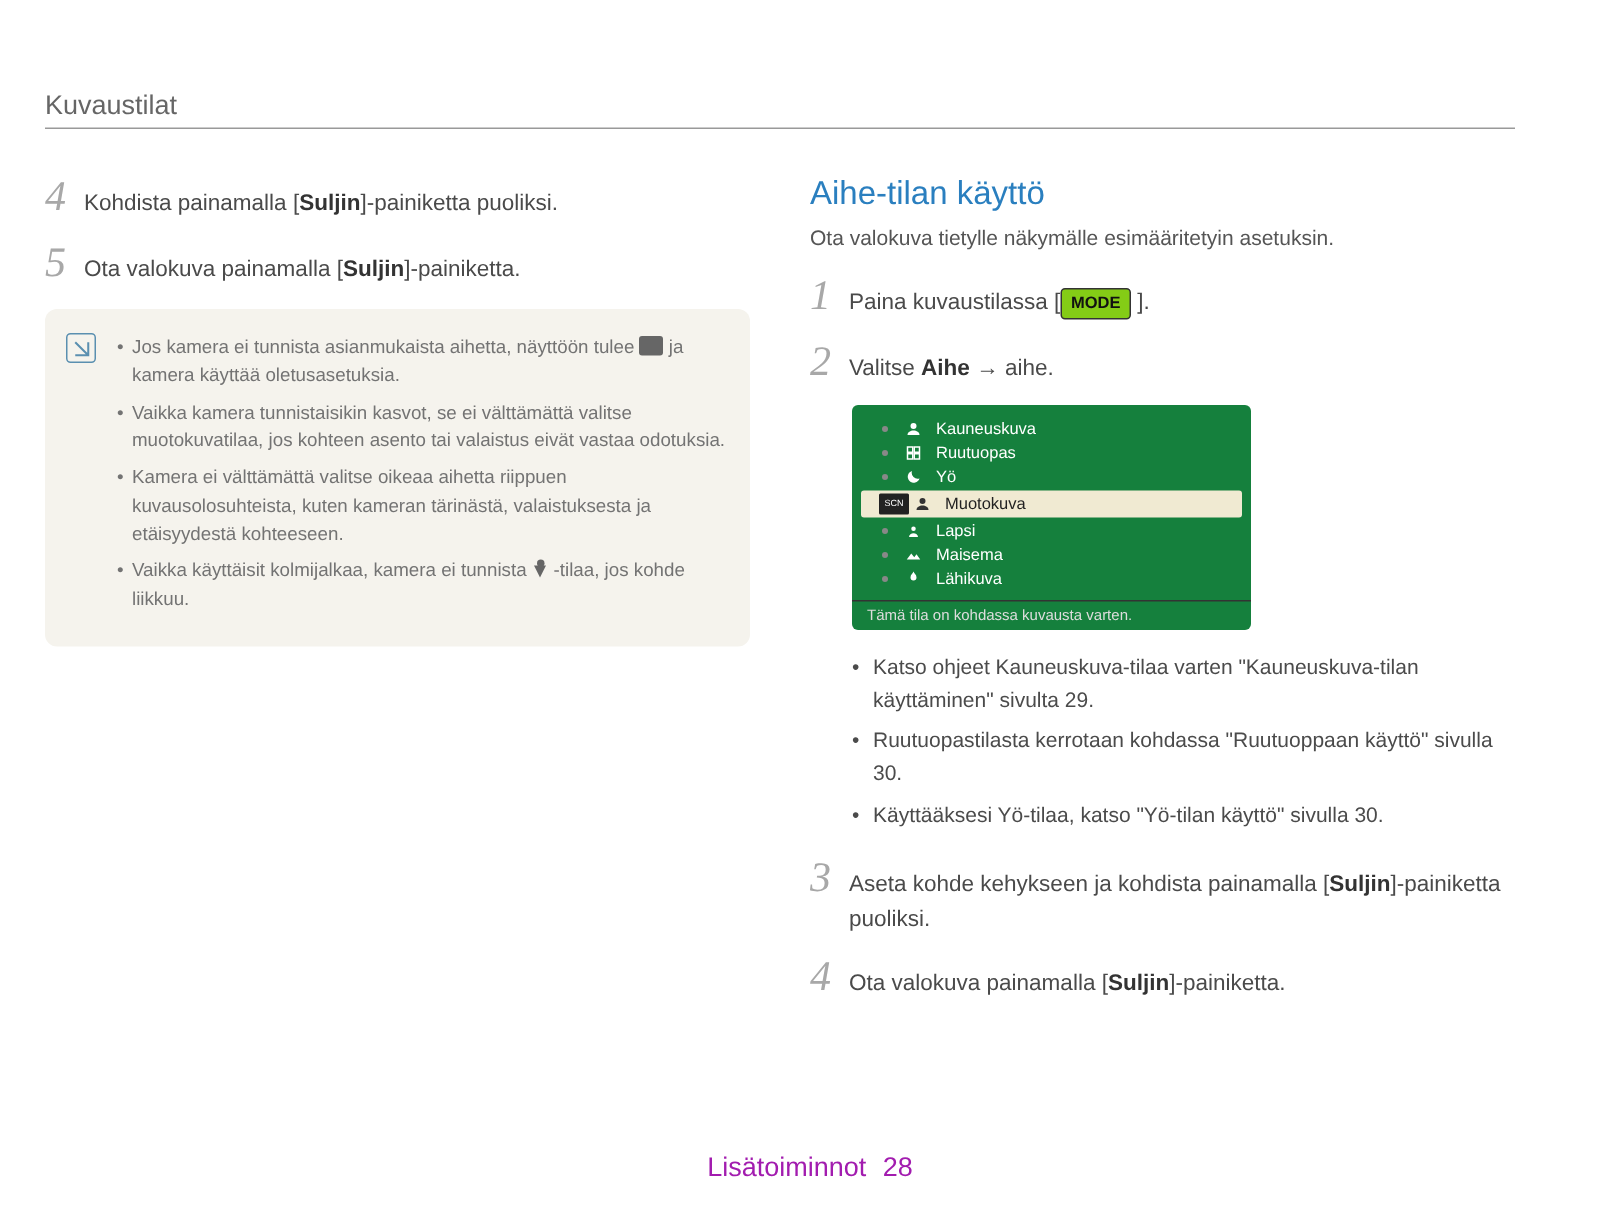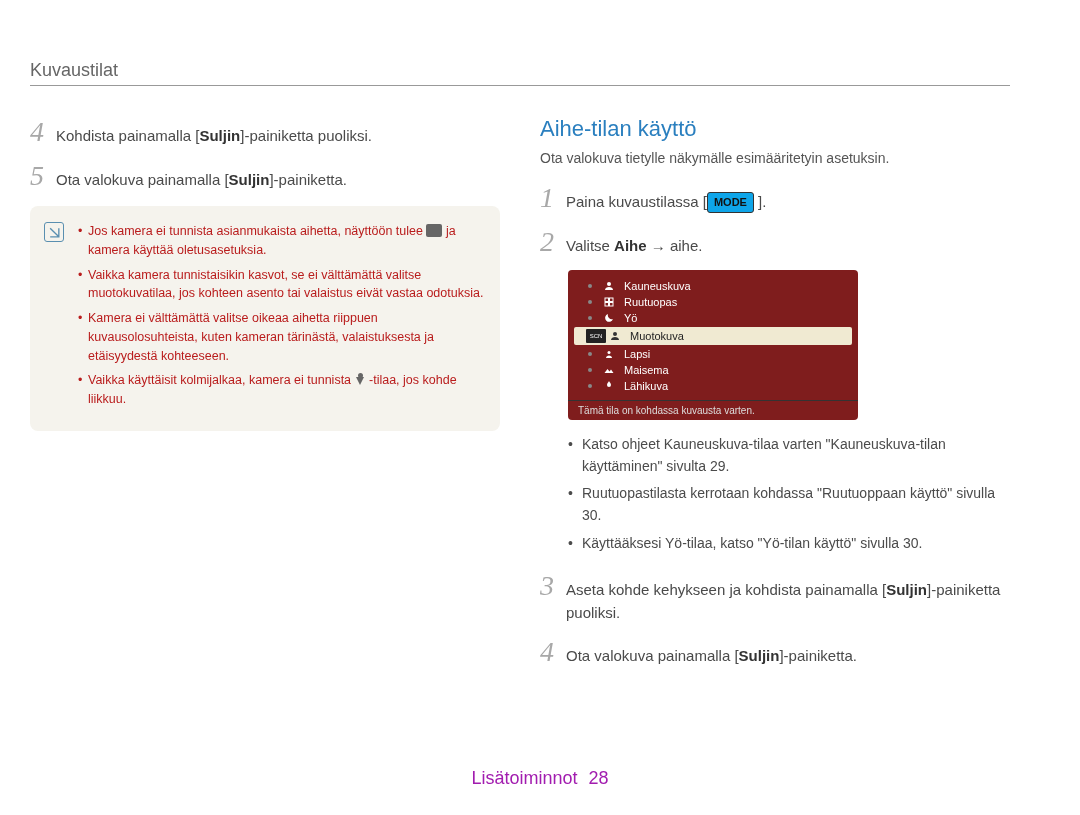--- a/index.html
+++ b/index.html
@@ -5,35 +5,35 @@
 * { margin:0; padding:0; box-sizing:border-box; }
 body { font-family:Arial,Helvetica,sans-serif; background:#fff; color:#333; width:1080px; height:815px; position:relative; }
 .page { padding:60px 70px 0 30px; }
 .section-title { font-size:18px; font-weight:300; color:#666; border-bottom:1px solid #999; padding-bottom:4px; margin-bottom:30px; }
 .cols { display:flex; gap:40px; }
 .col { flex:1; }
 .step { display:flex; margin-bottom:12px; align-items:baseline; }
 .step-num { font-size:28px; color:#a8a8a8; font-weight:300; font-style:italic; font-family:Georgia,serif; width:26px; flex-shrink:0; }
 .step-txt { font-size:15px; color:#4a4a4a; line-height:1.5; padding-top:6px; }
 .step-txt b, .li b, .subsection-intro b { font-weight:bold; color:#333; }
-.infobox { background:#f5f3ed; border-radius:8px; padding:16px 16px 16px 48px; margin-top:14px; position:relative; font-size:12.5px; color:#b91c1c; line-height:1.5; }
+.infobox { background:#f5f3ed; border-radius:8px; padding:16px 16px 16px 48px; margin-top:14px; position:relative; font-size:12.5px; color:#737373; line-height:1.5; }
 .info-icon { position:absolute; left:14px; top:16px; width:20px; height:20px; border:1.5px solid #5a8fb0; border-radius:3px; display:flex; align-items:center; justify-content:center; }
 .info-icon svg { width:13px; height:13px; }
 .infobox ul { list-style:none; }
 .infobox li { position:relative; padding-left:10px; margin-bottom:6px; }
 .infobox li::before { content:"•"; position:absolute; left:0; }
 .subsection-title { font-size:22px; color:#2a7fbf; font-weight:300; margin-bottom:8px; }
 .subsection-intro { font-size:14px; color:#555; margin-bottom:16px; }
-.btn-label { display:inline-block; border:1.3px solid #333; border-radius:3px; padding:1px 6px; font-size:11px; font-weight:bold; background:#0ea5e9; color:#111; vertical-align:1px;text-align:right; }
+.btn-label { display:inline-block; border:1.3px solid #333; border-radius:3px; padding:1px 6px; font-size:11px; font-weight:bold; background:#84cc16; color:#111; vertical-align:1px;text-align:right; }
 .inline-icon { display:inline-block; width:16px; height:13px; background:#666; border-radius:2px; vertical-align:-2px; }
 .inline-icon.tripod { width:11px; background:none; position:relative; }
 .inline-icon.tripod::before { content:""; position:absolute; top:0; left:3px; width:5px; height:5px; background:#666; border-radius:50%; }
 .inline-icon.tripod::after { content:""; position:absolute; top:4px; left:1px; width:0; height:0; border-left:4.5px solid transparent; border-right:4.5px solid transparent; border-top:8px solid #666; }
 
-.lcd { width:290px; background:#7f1d1d; border-radius:4px; margin:10px 0 14px 28px; }
+.lcd { width:266px; background:#15803d; border-radius:4px; margin:10px 0 14px 28px; }
 .lcd-inner { padding:8px 0 0 0; }
 .lcd-row { display:flex; align-items:center; padding:2px 12px; font-size:11px; color:#fff; }
 .lcd-row.sel { background:#f0ead2; color:#222; margin:1px 6px; border-radius:2px; }
 .lcd-bar { padding:4px 10px; font-size:10px; color:#ddd; border-top:1px solid #333; margin-top:6px; }
 .lcd-left { width:20px; display:flex; justify-content:center; }
 .lcd-mid { width:18px; display:flex; justify-content:center; margin-right:6px; }
 .lcd-dot { width:4px; height:4px; background:#888; border-radius:50%; }
 .lcd-ic { display:inline-block; width:12px; height:12px; }
 .lcd-ic svg { width:12px; height:12px; }
 .lcd-row.sel .lcd-left .lic2 { width:28px; height:14px; background:#222; color:#fff; font-size:6px; display:flex; align-items:center; justify-content:center; border-radius:1px; }

